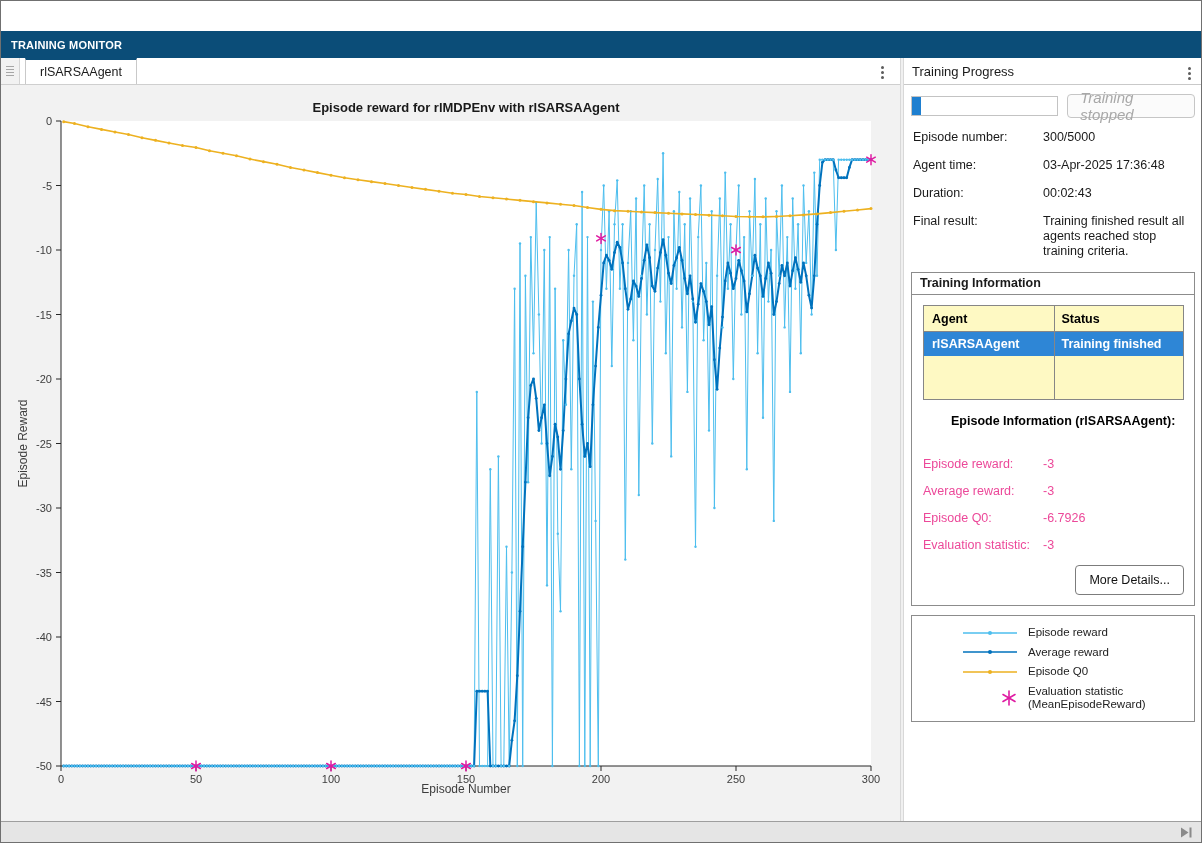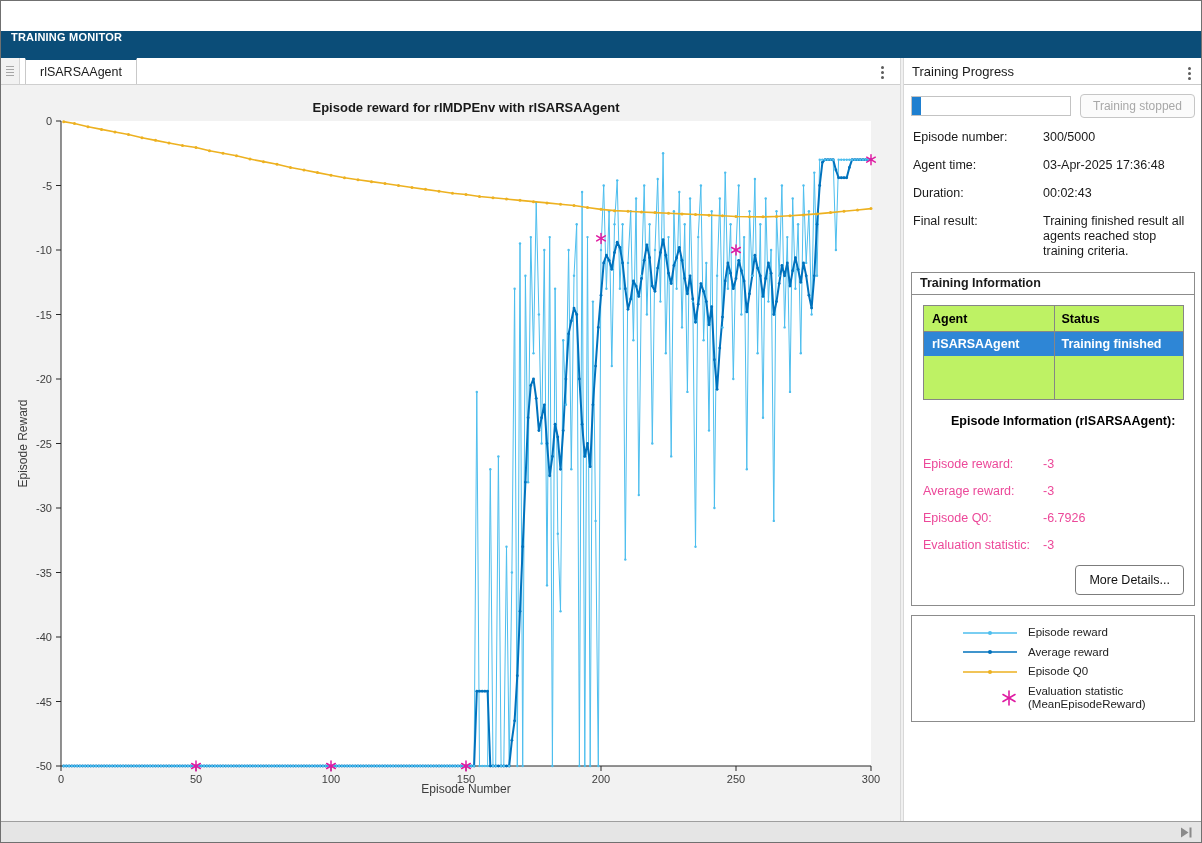--- a/index.html
+++ b/index.html
@@ -9,21 +9,21 @@
   
   .titlebar { position:absolute; left:0; top:0; width:100%; height:30px; background:#f0f0f0; display:flex; align-items:center; }
   .titlebar .logo { margin-left:9px; width:17px; height:16px; }
   .titlebar .title { margin-left:9px; font-size:12.5px; color:#5a5a5a; }
   .win-controls { position:absolute; right:0; top:0; height:30px; display:flex; }
   .win-btn { width:46px; height:30px; display:flex; align-items:center; justify-content:center; }
   .min-glyph { width:11px; height:1px; background:#5f5f5f; }
   .max-glyph { width:10px; height:10px; border:1px solid #5f5f5f; background:transparent; }
 
   
-  .ribbon { position:absolute; left:0; top:30px; width:100%; height:27px; background:#0b4d78; display:flex; align-items:flex-start; }
+  .ribbon { position:absolute; left:0; top:30px; width:100%; height:27px; background:#0b4d78; display:flex; align-items:center; }
   .ribbon .ribbon-tab { color:#fff; font-size:11px; font-weight:bold; margin-left:10px; letter-spacing:.2px; }
 
   
   .doc-area { position:absolute; left:0; top:57px; width:899px; height:763px; background:#f2f2f2; }
   .tabstrip { position:absolute; left:0; top:0; width:100%; height:27px; background:#fff; border-bottom:1px solid #cfcfcf; display:flex; }
   .tab-grip { width:19px; height:26px; background:#f2f2f2; border-right:1px solid #d4d4d4; display:flex; align-items:center; justify-content:center; }
   .tab-grip .grip-lines { width:8px; height:11px; background:repeating-linear-gradient(#a6a6a6 0 1px, transparent 1px 3px); }
   .doc-tab { margin-left:5px; min-width:99px; padding:0 14px; background:#fff; border-left:1px solid #c9c9c9; border-right:1px solid #c9c9c9; border-top:2px solid #0b4d78; display:flex; align-items:center; justify-content:center; font-size:12.5px; color:#1a1a1a; }
   .tabstrip .kebab-right { position:absolute; right:14px; top:6px; }
   .kebab { display:flex; flex-direction:column; gap:2px; cursor:pointer; padding:2px; }
@@ -38,30 +38,30 @@
   
   .right-panel { position:absolute; left:903px; top:57px; width:299px; height:763px; background:#fff; }
   .rp-header { position:absolute; left:0; top:0; width:100%; height:27px; border-bottom:1px solid #c9c9c9; display:flex; align-items:center;text-align:center; }
   .rp-header .rp-title { margin-left:8px; font-size:13px; color:#1a1a1a; }
   .rp-header .kebab { position:absolute; right:10px; top:7px; }
   .rp-body { position:absolute; left:0; top:27px; width:100%; height:736px; padding:9px 8px 0 7px; overflow:hidden; }
 
   .progress-row { display:flex; align-items:center; gap:9px; margin-bottom:12px; }
   .progress-track { width:160px; height:20px; background:#fff; border:1px solid #c3c3c3; position:relative; }
   .progress-fill { position:absolute; left:0; top:0; bottom:0; background:#1e7fd0; }
-  .btn-disabled { height:24px; padding:0 12px; border:1px solid #c6c6c6; border-radius:4px; background:#fbfbfb; color:#a8a8a8; font-size:12px; display:flex; align-items:center; }
+  .btn-disabled { height:24px; padding:0 12px; border:1px solid #c6c6c6; border-radius:4px; background:#fbfbfb; color:#a8a8a8; font-size:15px; display:flex; align-items:center;font-style:italic; }
 
   .field-row { display:grid; grid-template-columns:130px 1fr; margin:0 1px 13px 2px; font-size:12.5px; color:#1a1a1a; }
   .field-row .fv { line-height:15px; }
 
   .group-box { border:1px solid #8c8c8c; margin-top:10px; background:#fff; }
   .group-box .gb-header { border-bottom:1px solid #8c8c8c; padding:3px 8px 4px 8px; font-size:12.5px; font-weight:bold; color:#1a1a1a; }
   .gb-content { padding:10px 10px 10px 11px; }
 
-  .ti-table { position:relative; border:1px solid #868686; height:95px; background:#bef264; font-size:12.5px; }
+  .ti-table { position:relative; border:1px solid #868686; height:95px; background:#fef9c3; font-size:12.5px; }
   .ti-table::after { content:""; position:absolute; left:50%; top:0; bottom:0; border-left:1px solid #868686; }
   .ti-hrow { display:grid; grid-template-columns:1fr 1fr; height:26px; border-bottom:1px solid #868686; align-items:center; font-weight:bold; }
   .ti-hrow span { padding-left:8px; }
   .ti-row { display:grid; grid-template-columns:1fr 1fr; height:24px; align-items:center; background:#2e86d6; color:#fff; font-weight:bold; position:relative; z-index:0; }
   .ti-row span { padding-left:8px; }
 
   .ep-title { font-size:12.5px; font-weight:bold; color:#000000; margin:14px 0 29px 0;padding-left:28px; }
   .ep-row { display:grid; grid-template-columns:120px 1fr; font-size:12.5px; color:#ec4899; margin-bottom:13px; }
   .more-row { display:flex; justify-content:flex-end; margin-top:4px; }
   .btn { height:23px; padding:14px 13px; border:1px solid #7c7c7c; border-radius:4px; background:#fff; color:#111; font-size:12.5px; display:flex; align-items:center; cursor:pointer; }

